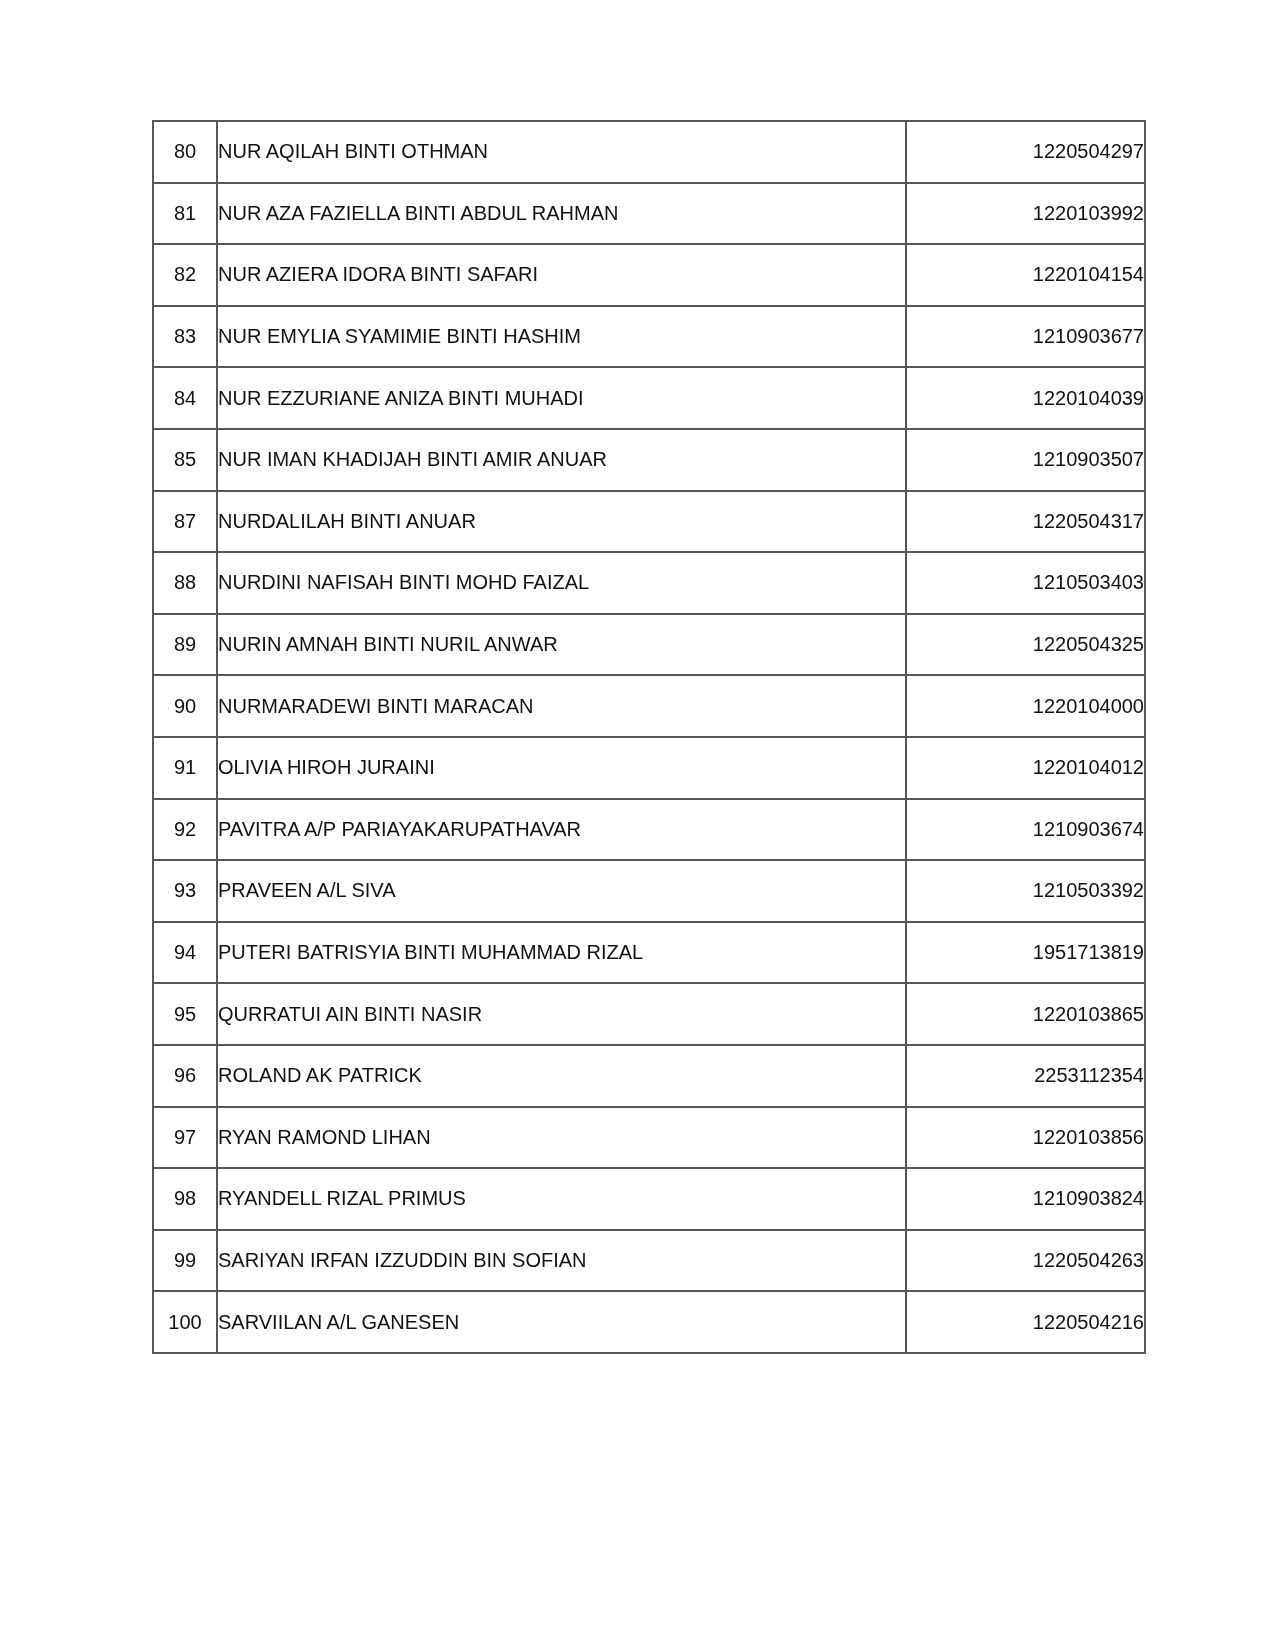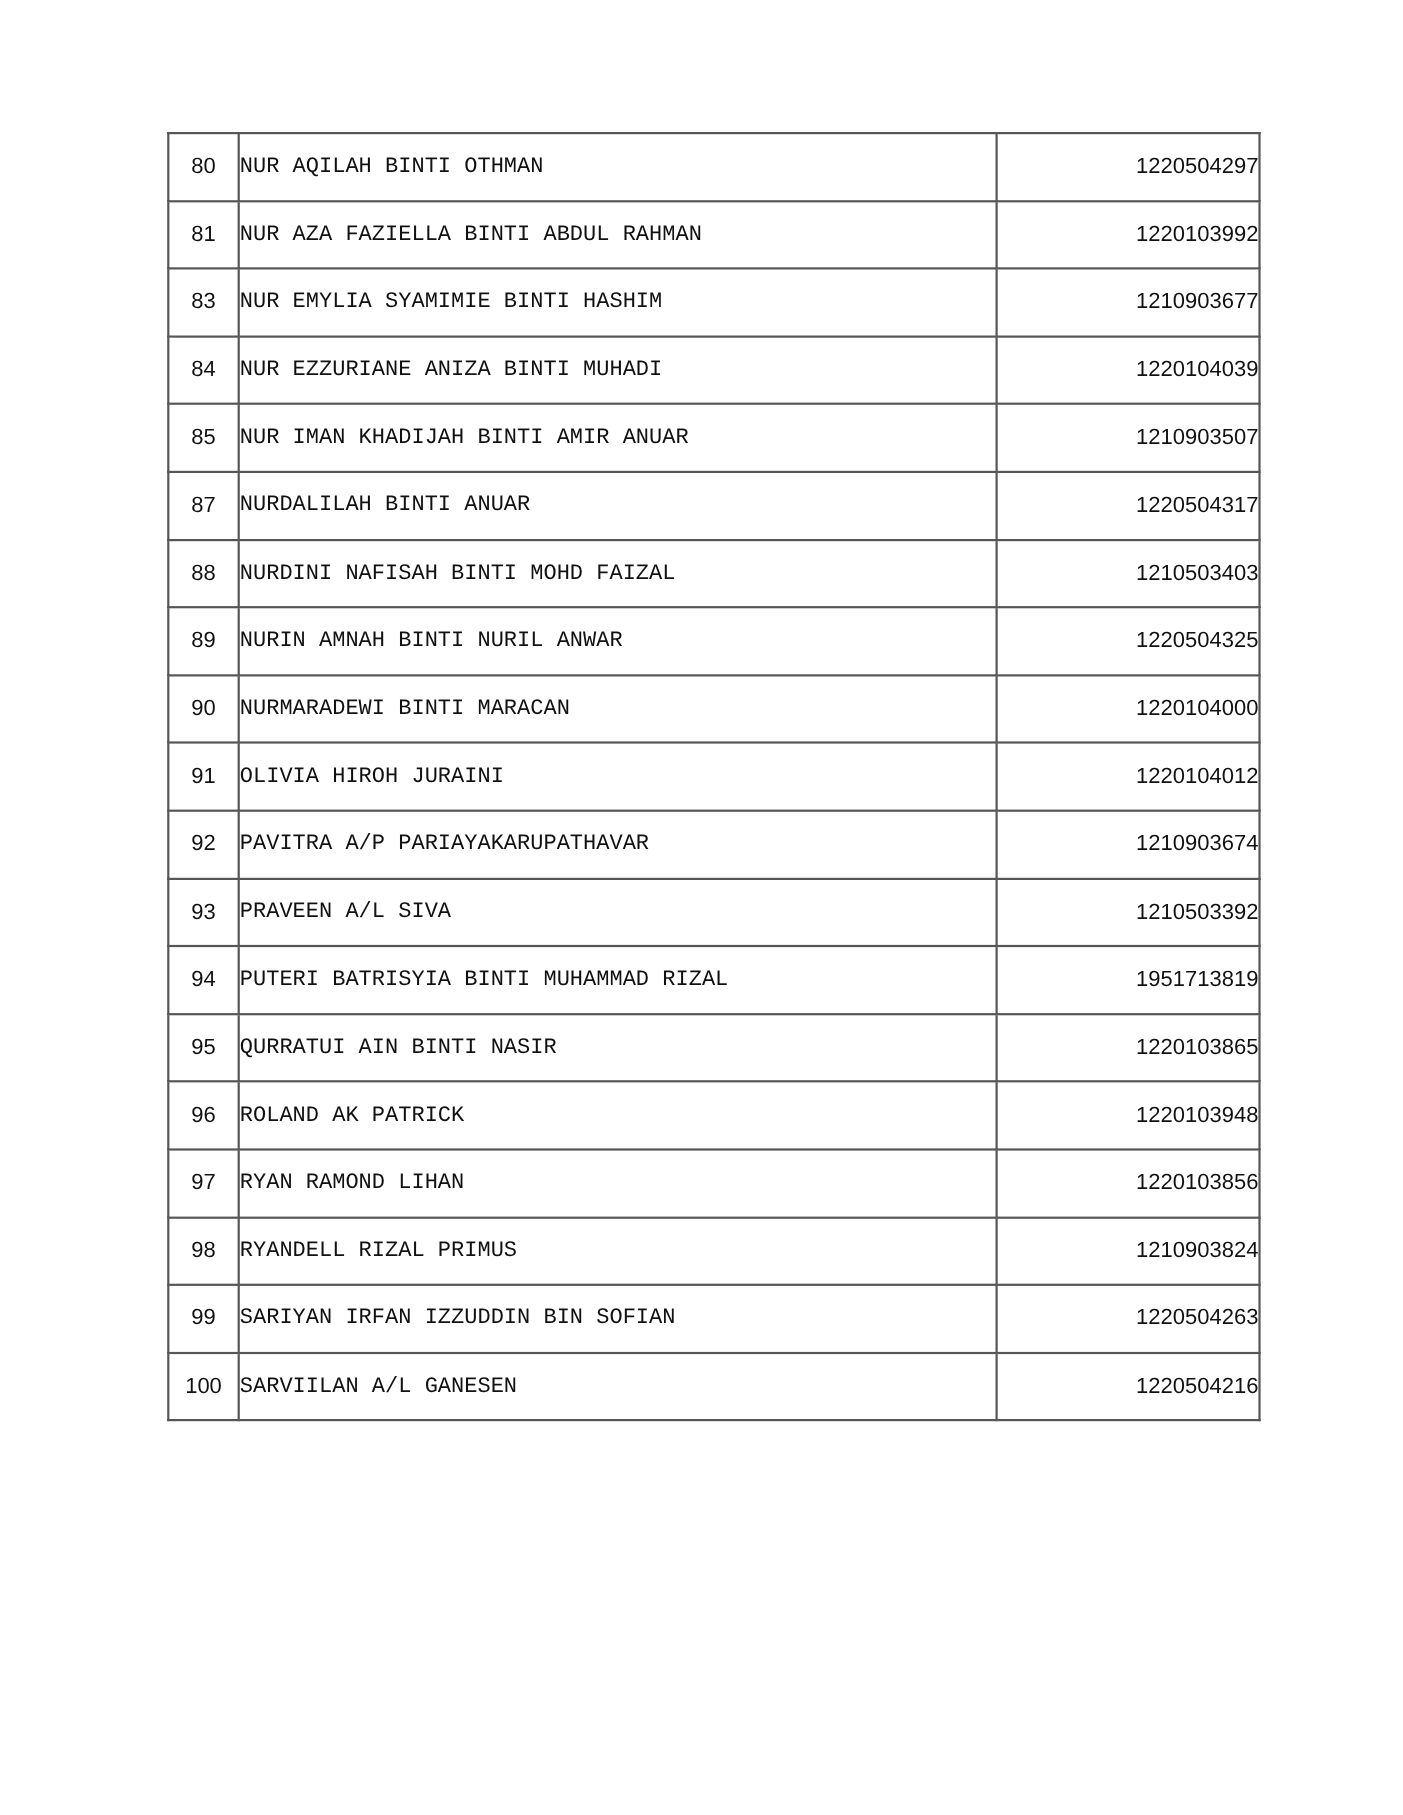--- a/index.html
+++ b/index.html
@@ -35,21 +35,20 @@
     white-space: nowrap;
   }
   td.col-no {
     width: 62px;
     text-align: center;
   }
   td.col-name {
     width: 687px;
     text-align: left;
     padding-left: 13px;
-    font-family: Liberation Mono, monospace;
   }
   td.col-id {
     width: 237px;
     text-align: right;
   }
 </style>
 </head>
 <body>
 
 <div class="page">
@@ -60,20 +59,25 @@
     <td class="col-name">NUR AQILAH BINTI OTHMAN</td>
     <td class="col-id">1220504297</td>
   </tr>
 
   <tr>
     <td class="col-no">81</td>
     <td class="col-name">NUR AZA FAZIELLA BINTI ABDUL RAHMAN</td>
     <td class="col-id">1220103992</td>
   </tr>
 
+  <tr>
+    <td class="col-no">82</td>
+    <td class="col-name">NUR AZIERA IDORA BINTI SAFARI</td>
+    <td class="col-id">1220104154</td>
+  </tr>
 
   <tr>
     <td class="col-no">83</td>
     <td class="col-name">NUR EMYLIA SYAMIMIE BINTI HASHIM</td>
     <td class="col-id">1210903677</td>
   </tr>
 
   <tr>
     <td class="col-no">84</td>
     <td class="col-name">NUR EZZURIANE ANIZA BINTI MUHADI</td>
@@ -137,21 +141,21 @@
 
   <tr>
     <td class="col-no">95</td>
     <td class="col-name">QURRATUI AIN BINTI NASIR</td>
     <td class="col-id">1220103865</td>
   </tr>
 
   <tr>
     <td class="col-no">96</td>
     <td class="col-name">ROLAND AK PATRICK</td>
-    <td class="col-id">1220103948</td>
+    <td class="col-id">2253112354</td>
   </tr>
 
   <tr>
     <td class="col-no">97</td>
     <td class="col-name">RYAN RAMOND LIHAN</td>
     <td class="col-id">1220103856</td>
   </tr>
 
   <tr>
     <td class="col-no">98</td>

